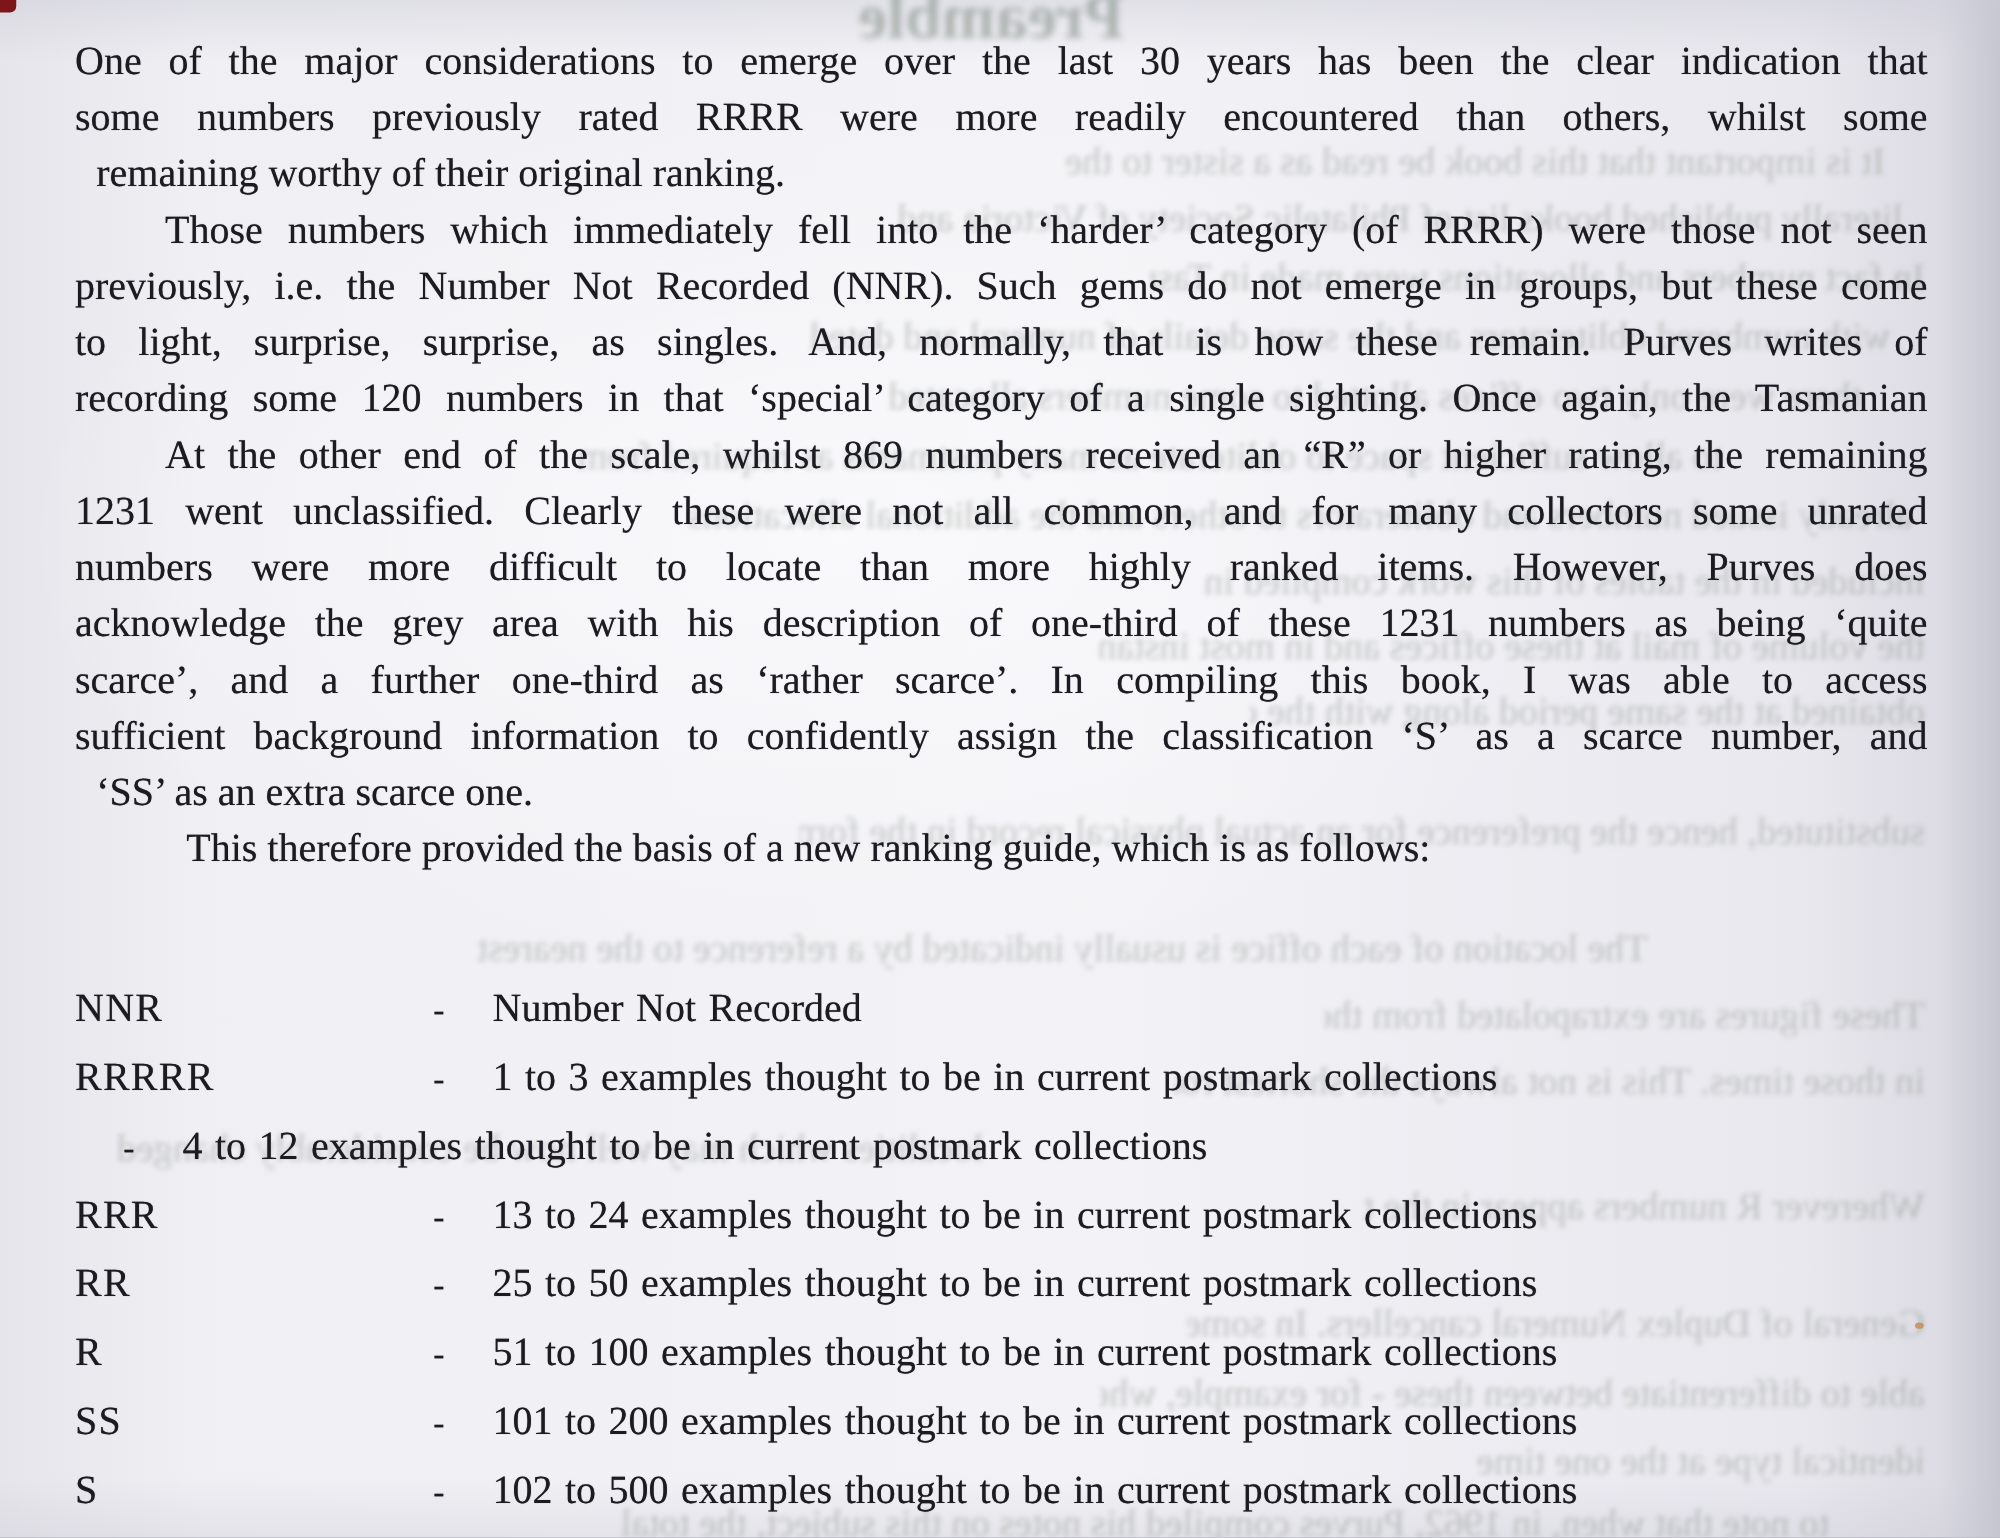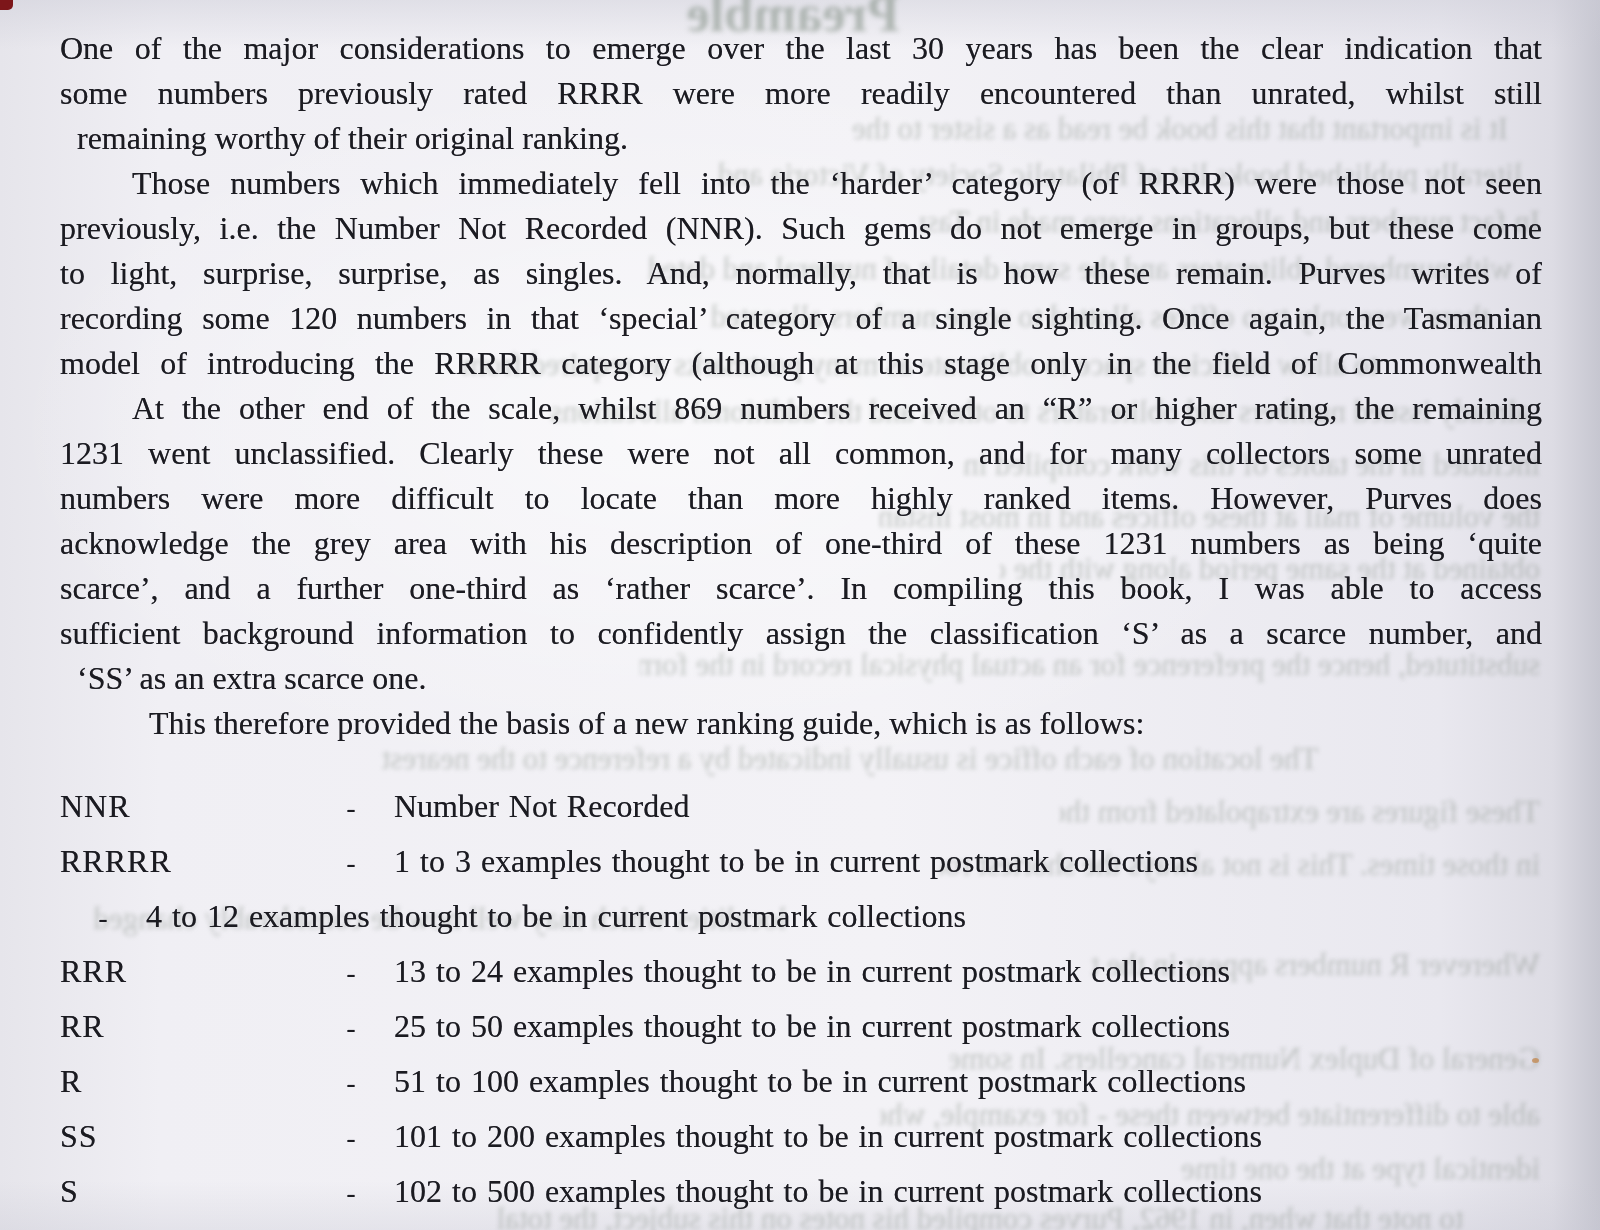--- a/index.html
+++ b/index.html
@@ -99,27 +99,26 @@
       <div class="ghost" style="top: 1098px; left: 880px; width: 660px;">able to differentiate between these - for example, when a larger office had indeed several of that</div>
       <div class="ghost" style="top: 1152px; left: 1180px; width: 360px;">identical type at the one time. This sequential research almost certainly was the penalty of complete</div>
       <div class="ghost" style="top: 1202px; left: 420px; width: 1120px;">to note that when, in 1962, Purves compiled his notes on this subject, the total</div>
     </div>
 
   <div class="corner-mark"></div>
   <div class="speck"></div>
 
   <div class="body-text" id="paragraphs">
       <div class="line">One of the major considerations to emerge over the last 30 years has been the clear indication that</div>
-      <div class="line">some numbers previously rated RRRR were more readily encountered than unrated, whilst still</div>
+      <div class="line">some numbers previously rated RRRR were more readily encountered than others, whilst some</div>
       <div class="line para-end">remaining worthy of their original ranking.</div>
       <div class="line indent">Those numbers which immediately fell into the ‘harder’ category (of RRRR) were those not seen</div>
       <div class="line">previously, i.e. the Number Not Recorded (NNR). Such gems do not emerge in groups, but these come</div>
       <div class="line">to light, surprise, surprise, as singles. And, normally, that is how these remain. Purves writes of</div>
       <div class="line">recording some 120 numbers in that ‘special’ category of a single sighting. Once again, the Tasmanian</div>
-      <div class="line">model of introducing the RRRRR category (although at this stage only in the field of Commonwealth</div>
       <div class="line indent">At the other end of the scale, whilst 869 numbers received an “R” or higher rating, the remaining</div>
       <div class="line">1231 went unclassified. Clearly these were not all common, and for many collectors some unrated</div>
       <div class="line">numbers were more difficult to locate than more highly ranked items. However, Purves does</div>
       <div class="line">acknowledge the grey area with his description of one-third of these 1231 numbers as being ‘quite</div>
       <div class="line">scarce’, and a further one-third as ‘rather scarce’. In compiling this book, I was able to access</div>
       <div class="line">sufficient background information to confidently assign the classification ‘S’ as a scarce number, and</div>
       <div class="line para-end">‘SS’ as an extra scarce one.</div>
       <div class="line para-end indent">This therefore provided the basis of a new ranking guide, which is as follows:</div>
     </div>
 

